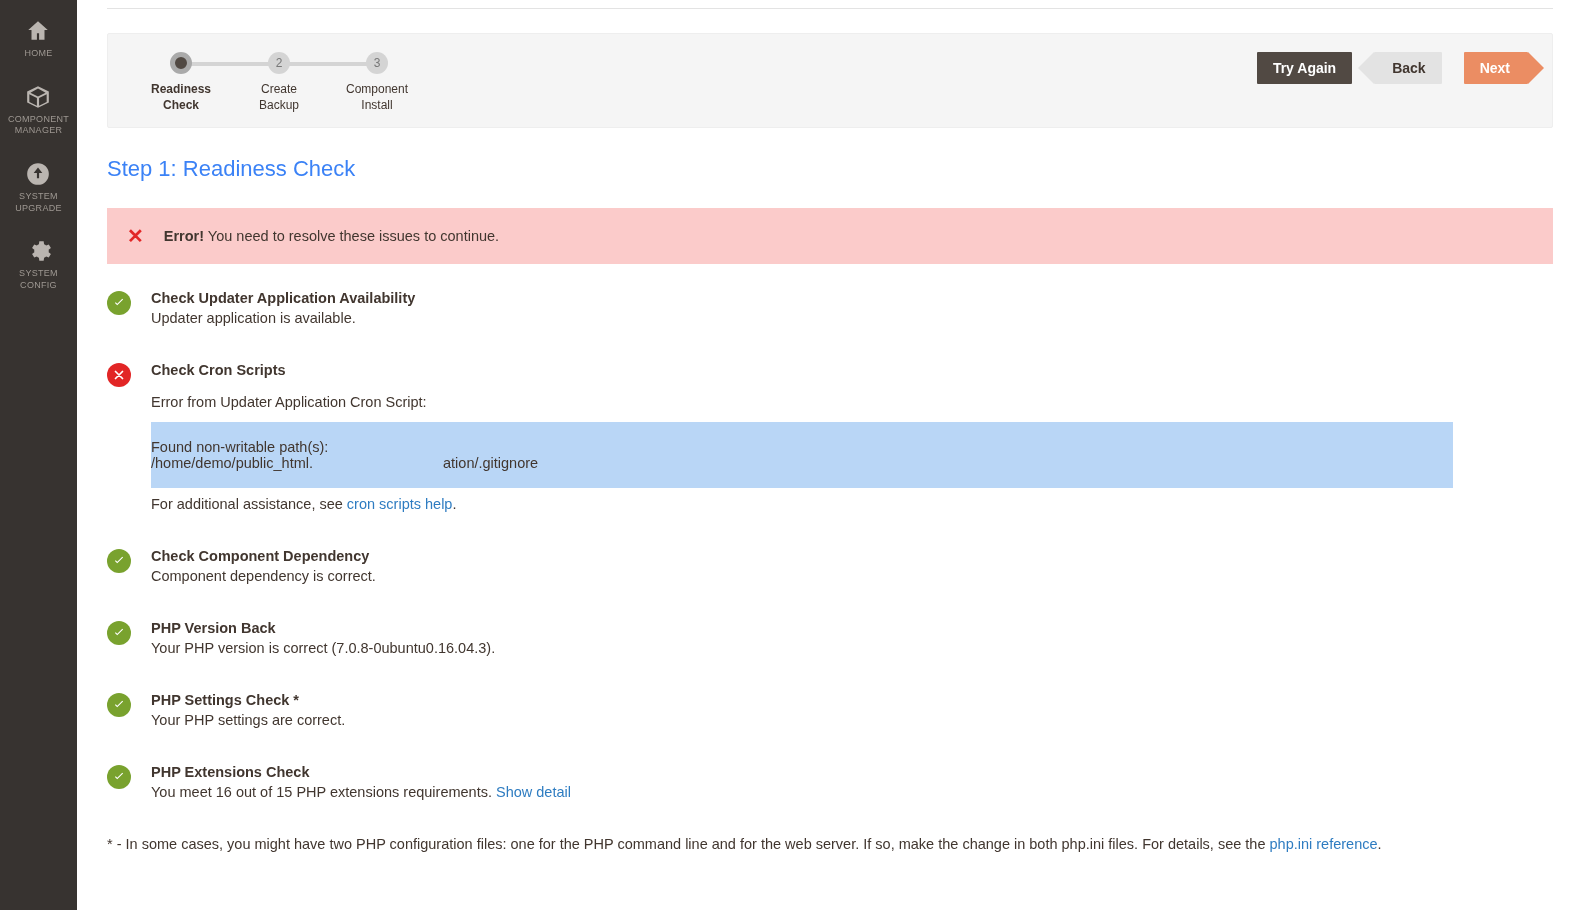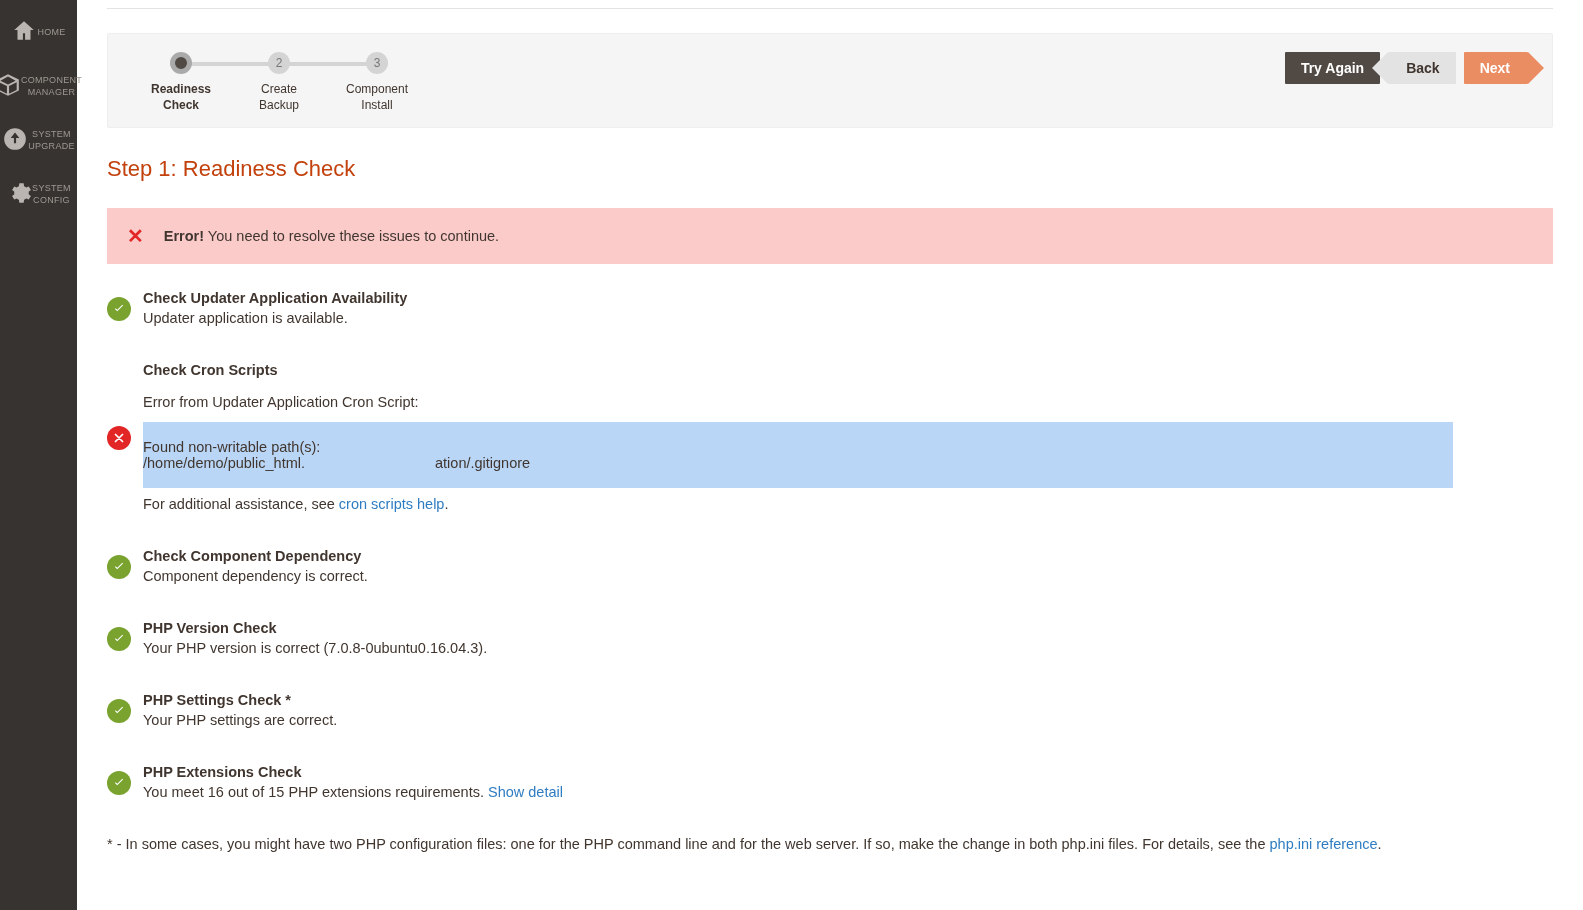--- a/index.html
+++ b/index.html
@@ -1,48 +1,48 @@
 <!DOCTYPE html>
 <html><head>
 <meta charset="utf-8">
 <style>
 *{box-sizing:border-box;margin:0;padding:0}
 body{font-family:-apple-system,BlinkMacSystemFont,"Segoe UI",Helvetica,Arial,sans-serif;background:#fff;color:#41362f;font-size:14px}
 .app{display:flex;min-height:100vh}
 .sidebar{width:77px;background:#373330;display:flex;flex-direction:column;align-items:center;padding-top:18px;flex-shrink:0}
-.side-item{display:flex;flex-direction:row;align-items:center;color:#a09b96;margin-bottom:24px;cursor:pointer;text-align:center}
+.side-item{display:flex;flex-direction:column;align-items:center;color:#a09b96;margin-bottom:24px;cursor:pointer;text-align:center}
 .side-item svg{width:26px;height:26px;fill:#bab5b0;margin-bottom:4px}
 .side-label{font-size:9px;letter-spacing:0.3px;line-height:1.3;color:#9e9892}
 .main{flex:1;padding:0 30px 40px 30px;min-width:0}
 .topline{border-top:1px solid #e3e3e3;margin-top:8px;margin-bottom:24px}
 .wizard{background:#f5f5f5;border:1px solid #eee;border-radius:2px;padding:18px 24px 14px 24px;display:flex;align-items:flex-start;justify-content:space-between}
 .steps{display:flex;align-items:flex-start;position:relative}
 .step{display:flex;flex-direction:column;align-items:center;width:98px;position:relative}
 .step-connector{position:absolute;top:10px;left:50%;height:4px;background:#d4d4d4;z-index:0}
 .step:first-child .step-connector{width:98px}
 .step:nth-child(2) .step-connector{width:98px}
 .step:last-child .step-connector{display:none}
 .step-dot{width:22px;height:22px;border-radius:50%;background:#d4d4d4;color:#777;display:flex;align-items:center;justify-content:center;font-size:12px;z-index:1;position:relative}
 .step.active .step-dot{background:#514943;border:5px solid #aaa;width:22px;height:22px}
 .step-title{margin-top:8px;font-size:12px;text-align:center;color:#41362f;line-height:1.3}
 .step.active .step-title{font-weight:700}
-.wiz-actions{display:flex;gap:8px;align-items:center}
+.wiz-actions{display:flex;gap:22px;align-items:center}
 .btn{height:32px;padding:0 16px;border:none;font-weight:600;font-size:14px;cursor:pointer;border-radius:1px;font-family:inherit}
 .btn-dark{background:#514943;color:#fff}
 .btn-back{background:#e3e3e3;color:#41362f;position:relative;padding-left:18px}
 .btn-back::before{content:"";position:absolute;left:-16px;top:0;border-top:16px solid transparent;border-bottom:16px solid transparent;border-right:16px solid #e3e3e3}
 .btn-next{background:#eb8d63;color:#fff;position:relative;padding-right:18px}
 .btn-next::after{content:"";position:absolute;right:-16px;top:0;border-top:16px solid transparent;border-bottom:16px solid transparent;border-left:16px solid #eb8d63}
-.page-title{margin-top:28px;font-size:22px;font-weight:400;color:#c2410c}
+.page-title{margin-top:28px;font-size:22px;font-weight:400;color:#3b82f6}
 .alert{margin-top:26px;background:#fbcbca;padding:16px 20px;display:flex;align-items:center;gap:20px}
 .alert-x{color:#e22626;font-size:20px;font-weight:700}
 .alert-text{color:#41362f;font-size:14.5px}
 .alert-text b{font-weight:700}
 .checks{margin-top:26px}
-.check{display:flex;gap:12px;margin-bottom:36px;align-items:center}
+.check{display:flex;gap:20px;margin-bottom:36px;align-items:flex-start}
 .ico{width:24px;height:24px;border-radius:50%;display:flex;align-items:center;justify-content:center;flex-shrink:0;margin-top:1px}
 .ico-ok{background:#79a22e}
 .ico-err{background:#e22626}
 .ico svg{width:14px;height:14px;fill:#fff}
 .check-body{flex:1}
 .check-title{font-weight:700;color:#41362f;margin-bottom:4px;font-size:14.5px}
 .check-desc{color:#41362f;font-size:14.5px}
 .link{color:#2e7cc1;cursor:pointer}
 .detail-block{margin-top:16px;color:#41362f;font-size:14.5px}
 .highlight{background:#b9d6f6;display:block;padding:17px 0;margin-top:12px;width:calc(100% - 100px)}
@@ -160,21 +160,21 @@
 </div>
 </div>
 
 <div class="check">
 <div class="ico ico-ok">
             <svg viewBox="0 0 24 24">
               <path d="M9 16l-4-4 1.4-1.4L9 13.2l8.6-8.6L19 6z"></path>
             </svg>
           </div>
 <div class="check-body">
-<div class="check-title">PHP Version Check</div>
+<div class="check-title">PHP Version Back</div>
 <div class="check-desc">Your PHP version is correct (7.0.8-0ubuntu0.16.04.3).</div>
 </div>
 </div>
 
 <div class="check">
 <div class="ico ico-ok">
             <svg viewBox="0 0 24 24">
               <path d="M9 16l-4-4 1.4-1.4L9 13.2l8.6-8.6L19 6z"></path>
             </svg>
           </div>

